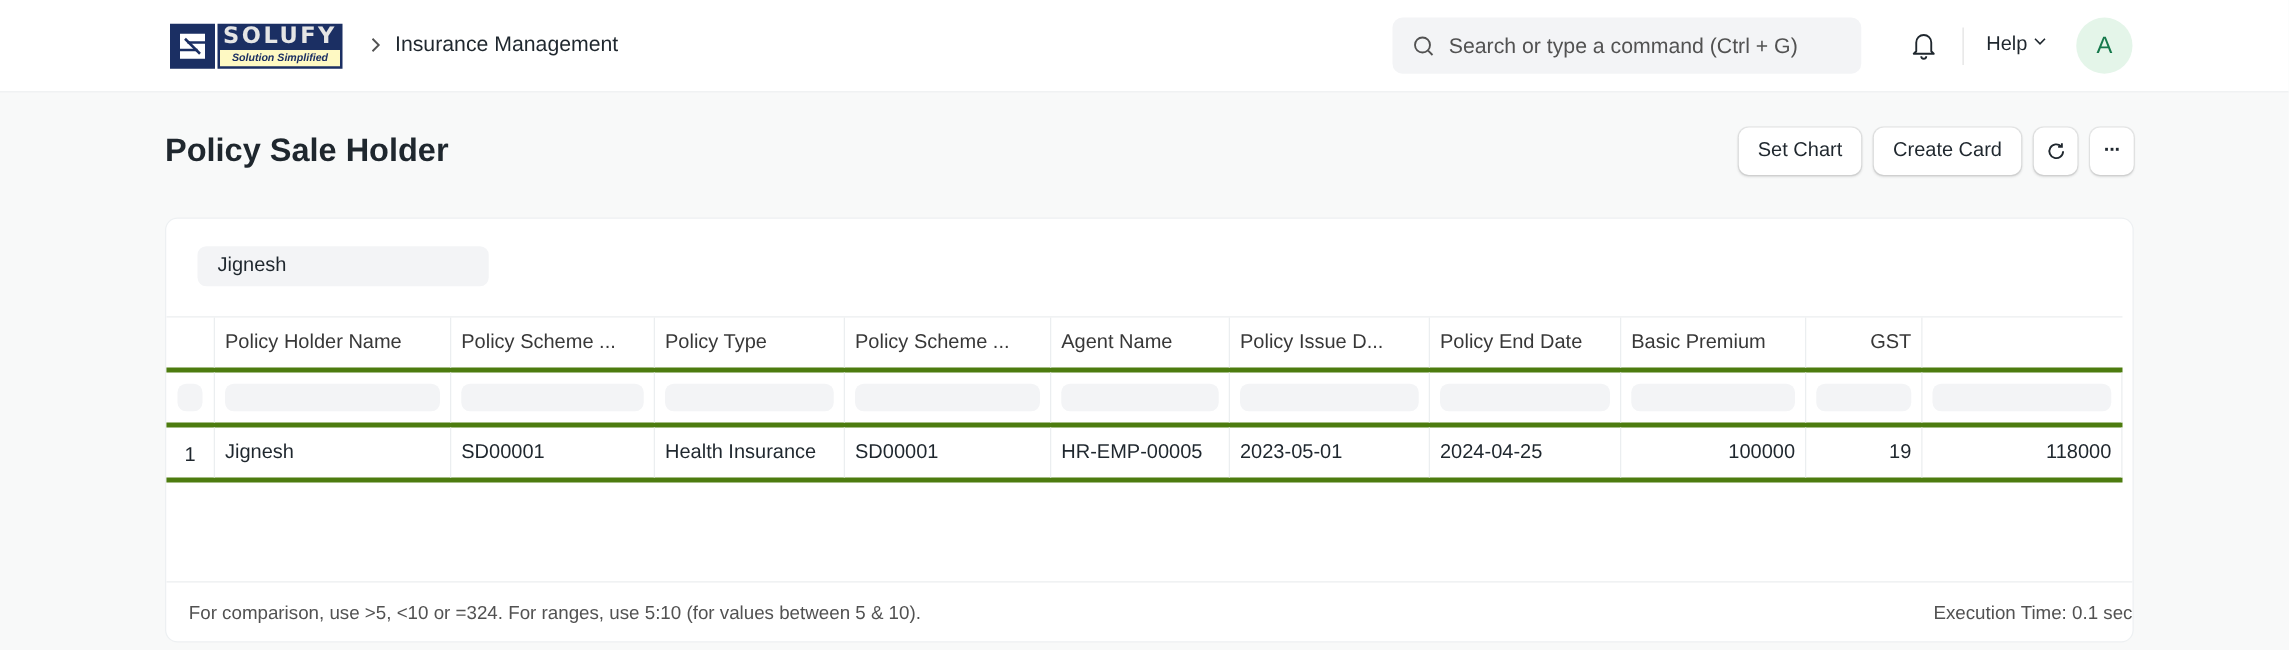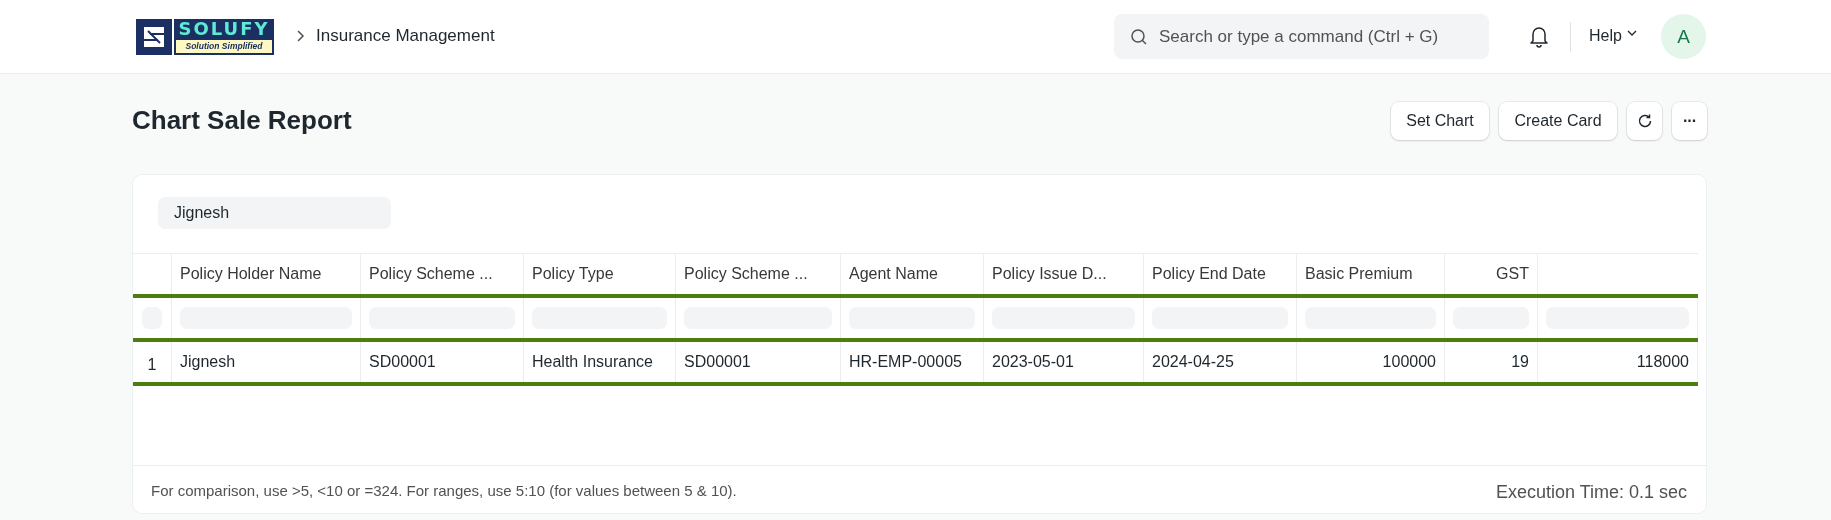--- a/index.html
+++ b/index.html
@@ -4,21 +4,21 @@
 <style>
   * { box-sizing: border-box; margin: 0; padding: 0; }
   html, body { width: 1831px; height: 520px; overflow: hidden; }
   body { background: #f8f9f9; font-family: "Liberation Sans", "DejaVu Sans", sans-serif; color: #1f272e; position: relative; }
 
   .navbar { position: absolute; left: 0; top: 0; width: 1831px; height: 74px; background: #fff; border-bottom: 1px solid #ebeef0; }
   .logo { position: absolute; left: 136px; top: 19px; height: 36px; width: 138px; display: flex; }
   .logo-mark { width: 36px; height: 36px; background: #1b2f63; display: flex; align-items: center; justify-content: center; }
   .logo-mark svg { width: 26px; height: 26px; }
   .logo-word { margin-left: 2px; flex: 1; height: 36px; background: #1b2f63; position: relative; }
-  .logo-word .brand { position: absolute; left: 0; right: 0; top: 0; height: 20px; color: #5eead4; font-weight: 700; font-size: 18px; letter-spacing: 2px; text-align: center; line-height: 20px; font-family: "DejaVu Sans", sans-serif; }
+  .logo-word .brand { position: absolute; left: 0; right: 0; top: 0; height: 20px; color: #e5e5e5; font-weight: 700; font-size: 18px; letter-spacing: 2px; text-align: center; line-height: 20px; font-family: "DejaVu Sans", sans-serif; }
   .logo-word .tag { position: absolute; left: 2px; right: 2px; bottom: 2px; height: 13px; background: #fef9c3; color: #1b2f63; font-size: 8.5px; font-style: italic; font-weight: 700; text-align: center; line-height: 13px; }
 
   .crumb-chevron { position: absolute; left: 295px; top: 26px; width: 12px; height: 20px; color: #525252; }
   .crumb-text { position: absolute; left: 316px; top: 26px; font-size: 17px; color: #1f272e; line-height: 20px; }
 
   .search { position: absolute; left: 1114px; top: 14px; width: 375px; height: 45px; background: #f3f3f3; border-radius: 8px; background: #f3f4f6; }
   .search .s-icon { position: absolute; left: 16px; top: 14px; width: 18px; height: 18px; }
   .search input { position: absolute; left: 45px; top: 0; height: 45px; width: 320px; border: 0; background: transparent; font-size: 17px; color: #525252; font-family: "Liberation Sans", sans-serif; outline: none; }
   .search input::placeholder { color: #525252; }
 
@@ -41,21 +41,21 @@
   .dt .cell { position: absolute; top: 0; height: 100%; border-right: 1px solid #ebeef0; display: flex; align-items: center; font-size: 16px; color: #1f272e; padding: 0 8px; white-space: nowrap; overflow: hidden; }
   .dt .hdr .cell { color: #383838; }
   .dt .cell.right { justify-content: flex-end; }
   .dt .filter-box { width: 100%; height: 22px; background: #f3f4f6; border-radius: 7px; border: 0; }
   .dt .idx { justify-content: center; padding: 0; }
   .dt .idx .filter-box { width: 20px; }
   .dt .data .idx { padding-top: 6px; }
 
   .footer { position: absolute; left: 0; top: 290px; width: 100%; height: 50px; border-top: 1px solid #ebeef0; }
   .footer .hint { position: absolute; left: 18px; top: 16px; font-size: 15px; color: #525252; }
-  .footer .exec { position: absolute; right: 19px; top: 16px; font-size: 18px; color: #525252; }
+  .footer .exec { position: absolute; right: 0; top: 16px; font-size: 15px; color: #525252; }
 </style>
 </head>
 <body>
 
 <div class="navbar">
   <div class="logo">
     <div class="logo-mark">
       <svg viewBox="0 0 26 26">
           <path d="M3 3 H23 V9 H9 V11 H23 V23 H3 V17 H17 V15 H3 Z" fill="#fff"></path>
           <path d="M7 7 L19 19" stroke="#1b2f63" stroke-width="2"></path>
@@ -87,21 +87,21 @@
   <div class="divider"></div>
   <div class="help">
     <span>Help</span>
     <svg viewBox="0 0 10 10">
         <path d="M1 3 L5 7 L9 3" fill="none" stroke="#1f272e" stroke-width="1.3"></path>
       </svg>
   </div>
   <div class="avatar">A</div>
 </div>
 
-<div class="page-title">Chart Sale Report</div>
+<div class="page-title">Policy Sale Holder</div>
 
 <div class="btn" style="left:1391px;width:98px;">Set Chart</div>
 <div class="btn" style="left:1499px;width:118px;">Create Card</div>
 <div class="btn" style="left:1627px;width:35px;">
   <svg viewBox="0 0 18 18">
       <path d="M14.5 9 a5.5 5.5 0 1 1 -1.6 -3.9" fill="none" stroke="#1f272e" stroke-width="1.5"></path>
       <path d="M13.5 2.5 V5.5 H10.5" fill="none" stroke="#1f272e" stroke-width="1.5"></path>
     </svg>
 </div>
 <div class="btn" style="left:1672px;width:35px;font-weight:700;letter-spacing:-1px;">

